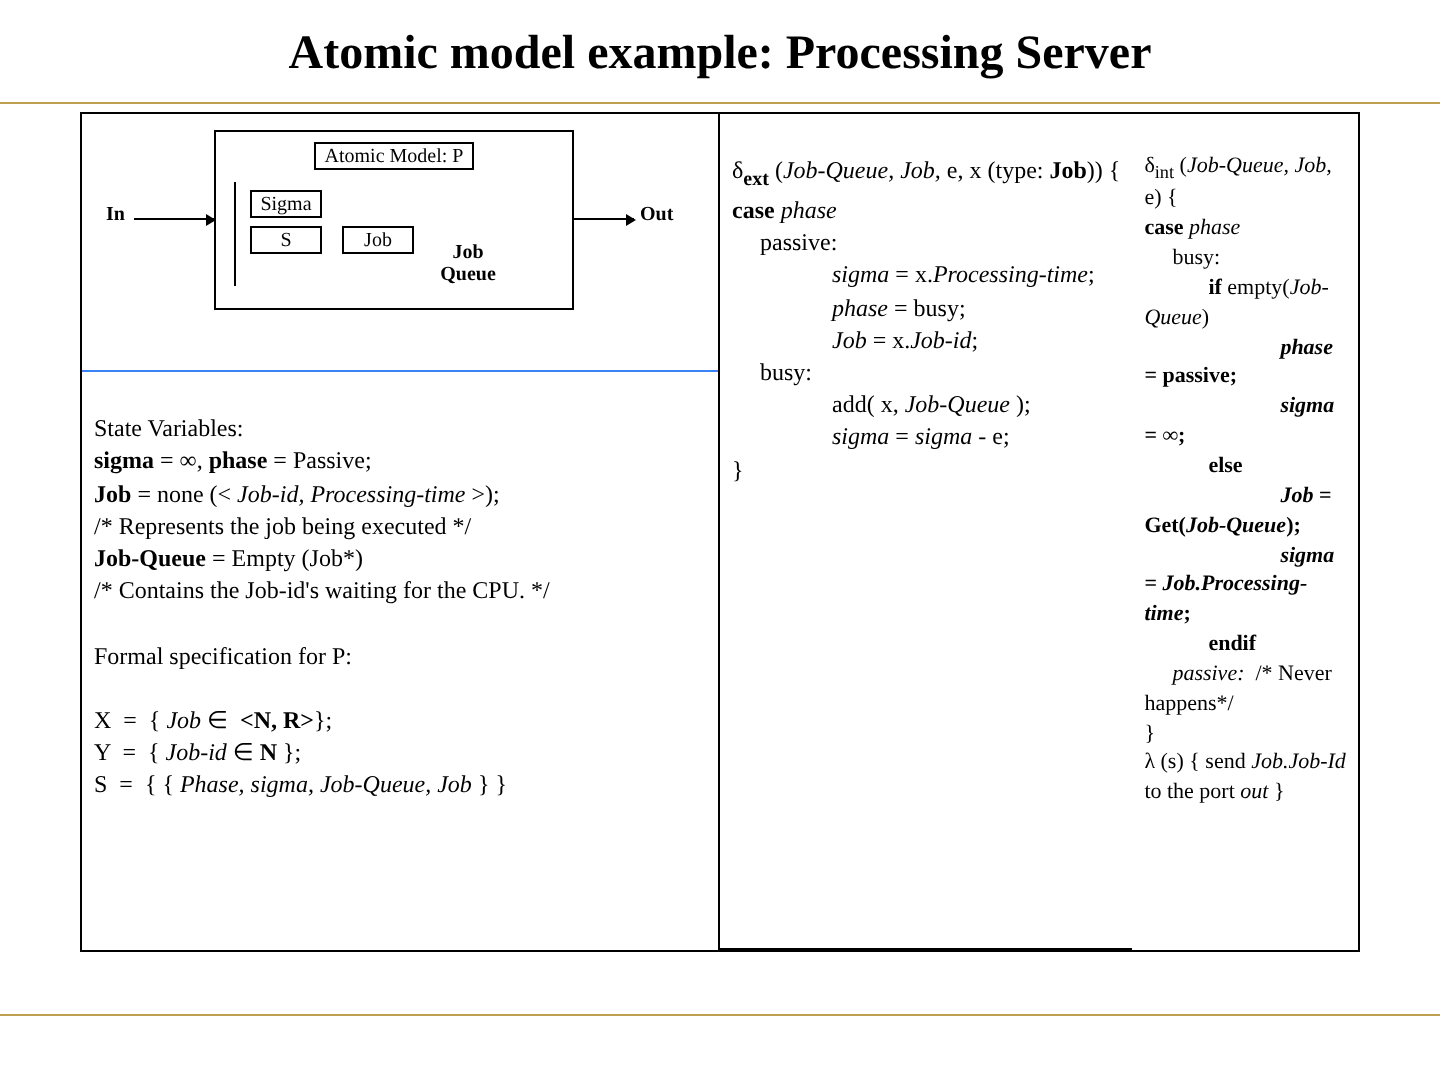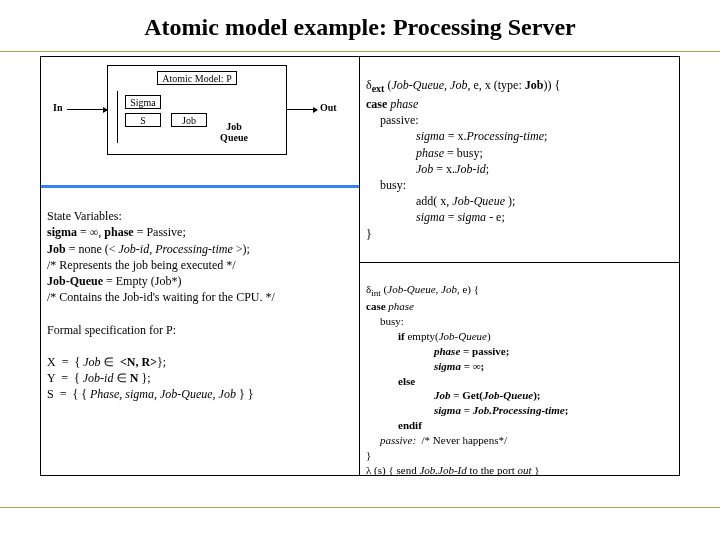--- a/index.html
+++ b/index.html
@@ -2,23 +2,23 @@
 <html><head>
 <meta charset="utf-8">
 <style>
   * { box-sizing: border-box; margin: 0; padding: 0; }
   html, body { width: 720px; height: 540px; font-family: "Times New Roman", serif; background: #fff; color: #000; }
   .page { width: 720px; height: 540px; position: relative; padding: 10px 40px 16px 40px; }
   .title { font-size: 24px; font-weight: bold; text-align: center; margin: 4px 0 10px 0; }
   .hr-top { border-top: 1px solid #bfa050; margin: 0 -40px 4px -40px; }
   .content-frame { border: 1px solid #000; width: 640px; height: 420px; margin: 0 auto; display: flex; }
   .col-left { width: 50%; border-right: 1px solid #000; display: flex; flex-direction: column; }
-  .col-right { width: 50%; display: flex; flex-direction: column; }
+  .col-right { width: 50%; display: flex; }
   .cell { padding: 4px 6px; font-size: 12px; line-height: 1.35; }
-  .cell-top-left { border-bottom: 3px solid #3b82f6; min-height: 120px; position: relative; }
+  .cell-top-left { border-bottom: 1px solid #3b82f6; min-height: 120px; position: relative; }
   .diagram { position: relative; width: 290px; height: 120px; }
   .box { position: absolute; border: 1px solid #000; font-size: 10px; text-align: center; background: #fff; }
   .port-label { position: absolute; font-size: 10px; font-weight: bold; }
   .arrow-line { position: absolute; height: 0; border-top: 1px solid #000; }
   .arrow-head-r::after { content: ""; position: absolute; right: -1px; top: -3px; border-left: 5px solid #000; border-top: 3px solid transparent; border-bottom: 3px solid transparent; }
   .code { font-family: "Times New Roman", serif; white-space: pre-wrap; }
   .i { font-style: italic; }
   .b { font-weight: bold; }
   .cell-right-top { border-bottom: 1px solid #000; }
   .cell-flex { flex: 1; }

